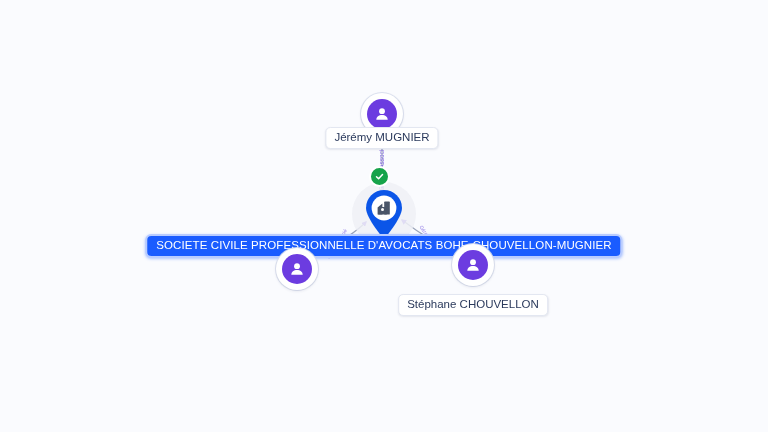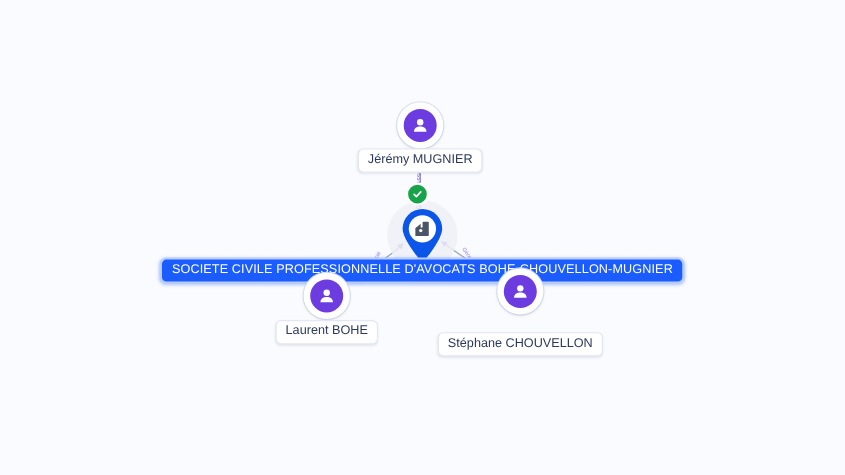--- a/index.html
+++ b/index.html
@@ -65,21 +65,20 @@
     transform: translateX(-50%);
     background: #ffffff;
     border: 1px solid #e3e7f1;
     border-radius: 5px;
     padding: 3px 8px 4px 8px;
     font-size: 11.5px;
     line-height: 13px;
     color: #2b3a5c;
     white-space: nowrap;
     box-shadow: 0 1px 2px rgba(40,50,90,0.10);
-    margin-top: 8px;
   }
 
   
   #company-node {
     position: absolute;
     width: 0; height: 0;
   }
   .company-halo {
     position: absolute;
     left: -32px;
@@ -222,21 +221,20 @@
   <div class="person-node" style="left:297px; top:269px;">
     <div class="person-avatar">
       <div class="disc">
         <svg width="18" height="18" viewBox="0 0 24 24" fill="#ffffff">
           <circle cx="12" cy="8.2" r="3.9"></circle>
           <path d="M4.4 19.6c0-4.2 3.4-6.4 7.6-6.4s7.6 2.2 7.6 6.4z"></path>
         </svg>
       </div>
     </div>
   </div>
-  <div class="node-chip" style="left:297px; top:283px;">Laurent BOHE</div>
 
   <div class="person-node" style="left:473px; top:265px;">
     <div class="person-avatar">
       <div class="disc">
         <svg width="18" height="18" viewBox="0 0 24 24" fill="#ffffff">
           <circle cx="12" cy="8.2" r="3.9"></circle>
           <path d="M4.4 19.6c0-4.2 3.4-6.4 7.6-6.4s7.6 2.2 7.6 6.4z"></path>
         </svg>
       </div>
     </div>

